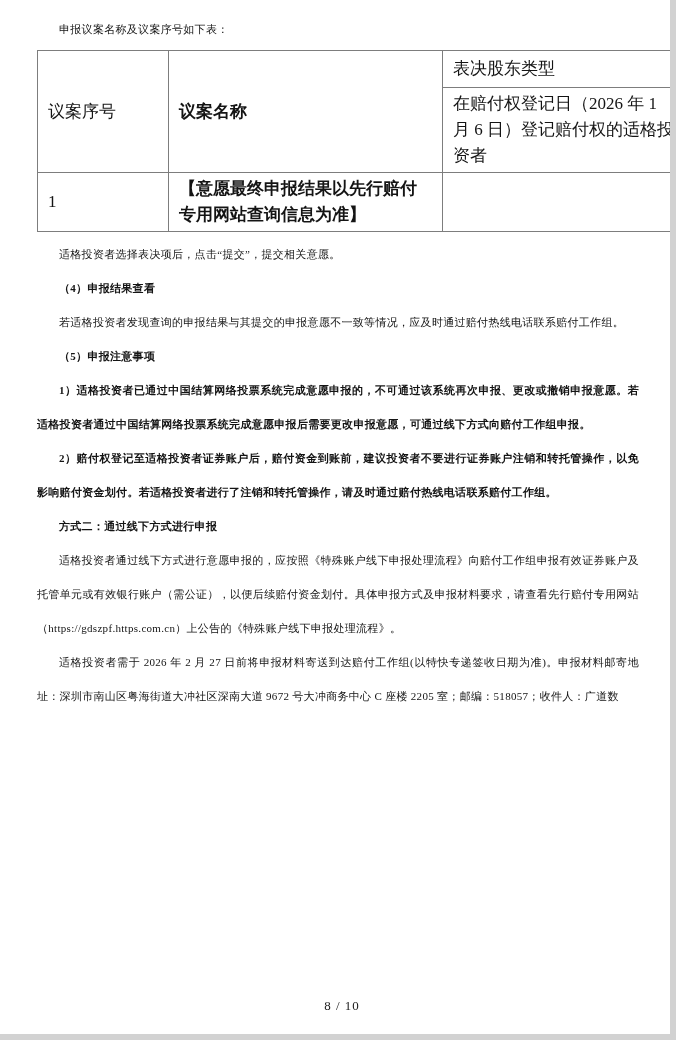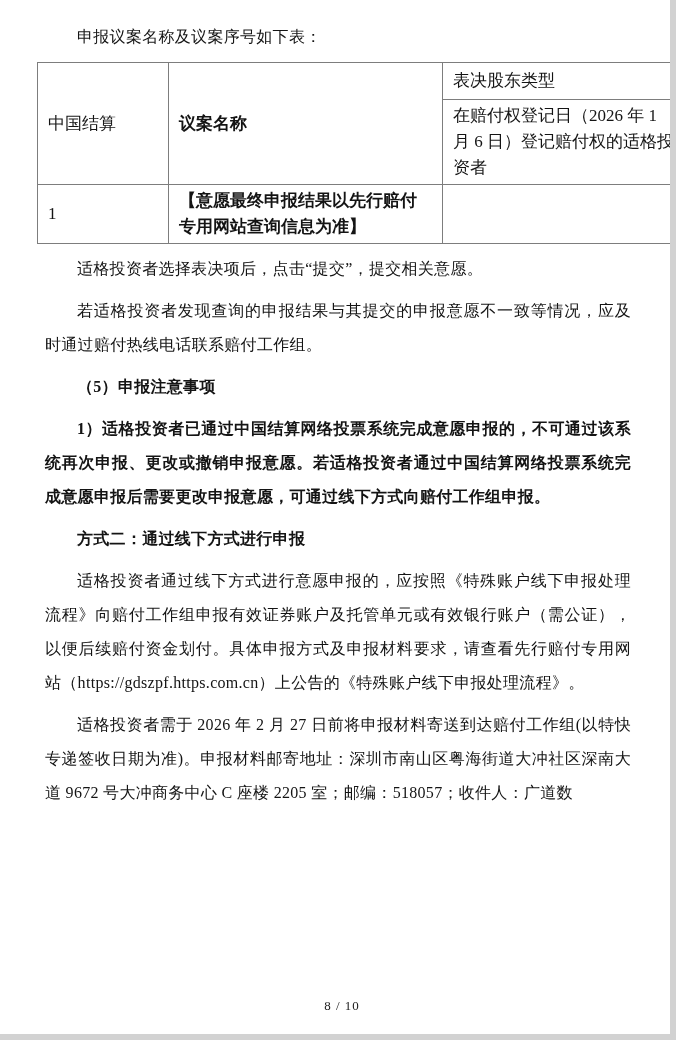--- a/index.html
+++ b/index.html
@@ -12,22 +12,22 @@
     width: 676px;
     height: 1040px;
     background: #ffffff;
     box-sizing: border-box;
     padding: 12px 37px 0 37px;
     overflow: hidden;
     font-family: "Liberation Serif", "DejaVu Serif", serif;
     color: #141414;
   }
   .page p {
-    margin: 8px;
-    font-size: 16px;
+    margin: 0;
+    font-size: 11px;
     line-height: 34px;
     text-align: justify;
     text-indent: 2em;
     letter-spacing: 0.3px;
   }
   .page p.bold { font-weight: bold; }
 
   table.proposal {
     border-collapse: collapse;
     table-layout: fixed;
@@ -85,45 +85,47 @@
 </head>
 <body>
 
 <div class="page">
 
   <p>申报议案名称及议案序号如下表：</p>
 
   <table class="proposal">
     <tbody>
       <tr class="hdr-top">
-        <td class="col-no" rowspan="2">中国结算</td>
+        <td class="col-no" rowspan="2">议案序号</td>
         <td class="col-name" rowspan="2">议案名称</td>
         <td class="col-type">表决股东类型</td>
       </tr>
       <tr class="hdr-sub">
         <td class="col-type">在赔付权登记日（2026 年 1 月 6 日）登记赔付权的适格投资者</td>
       </tr>
       <tr class="data-row">
         <td class="col-no">1</td>
         <td class="col-name">【意愿最终申报结果以先行赔付专用网站查询信息为准】</td>
         <td class="col-type cell-open"></td>
       </tr>
     </tbody>
   </table>
 
   <p>适格投资者选择表决项后，点击“提交”，提交相关意愿。</p>
 
+  <p class="bold">（4）申报结果查看</p>
 
 
   <p>若适格投资者发现查询的申报结果与其提交的申报意愿不一致等情况，应及时通过赔付热线电话联系赔付工作组。</p>
 
   <p class="bold">（5）申报注意事项</p>
 
   <p class="bold">1）适格投资者已通过中国结算网络投票系统完成意愿申报的，不可通过该系统再次申报、更改或撤销申报意愿。若适格投资者通过中国结算网络投票系统完成意愿申报后需要更改申报意愿，可通过线下方式向赔付工作组申报。</p>
 
+  <p class="bold">2）赔付权登记至适格投资者证券账户后，赔付资金到账前，建议投资者不要进行证券账户注销和转托管操作，以免影响赔付资金划付。若适格投资者进行了注销和转托管操作，请及时通过赔付热线电话联系赔付工作组。</p>
 
   <p class="bold">方式二：通过线下方式进行申报</p>
 
   <p>适格投资者通过线下方式进行意愿申报的，应按照《特殊账户线下申报处理流程》向赔付工作组申报有效证券账户及托管单元或有效银行账户（需公证），以便后续赔付资金划付。具体申报方式及申报材料要求，请查看先行赔付专用网站（https://gdszpf.https.com.cn）上公告的《特殊账户线下申报处理流程》。</p>
 
   <p>适格投资者需于 2026 年 2 月 27 日前将申报材料寄送到达赔付工作组(以特快专递签收日期为准)。申报材料邮寄地址：深圳市南山区粤海街道大冲社区深南大道 9672 号大冲商务中心 C 座楼 2205 室；邮编：518057；收件人：广道数</p>
 
   <div class="footer">8 / 10</div>
 
   <div class="edge-right"></div>

